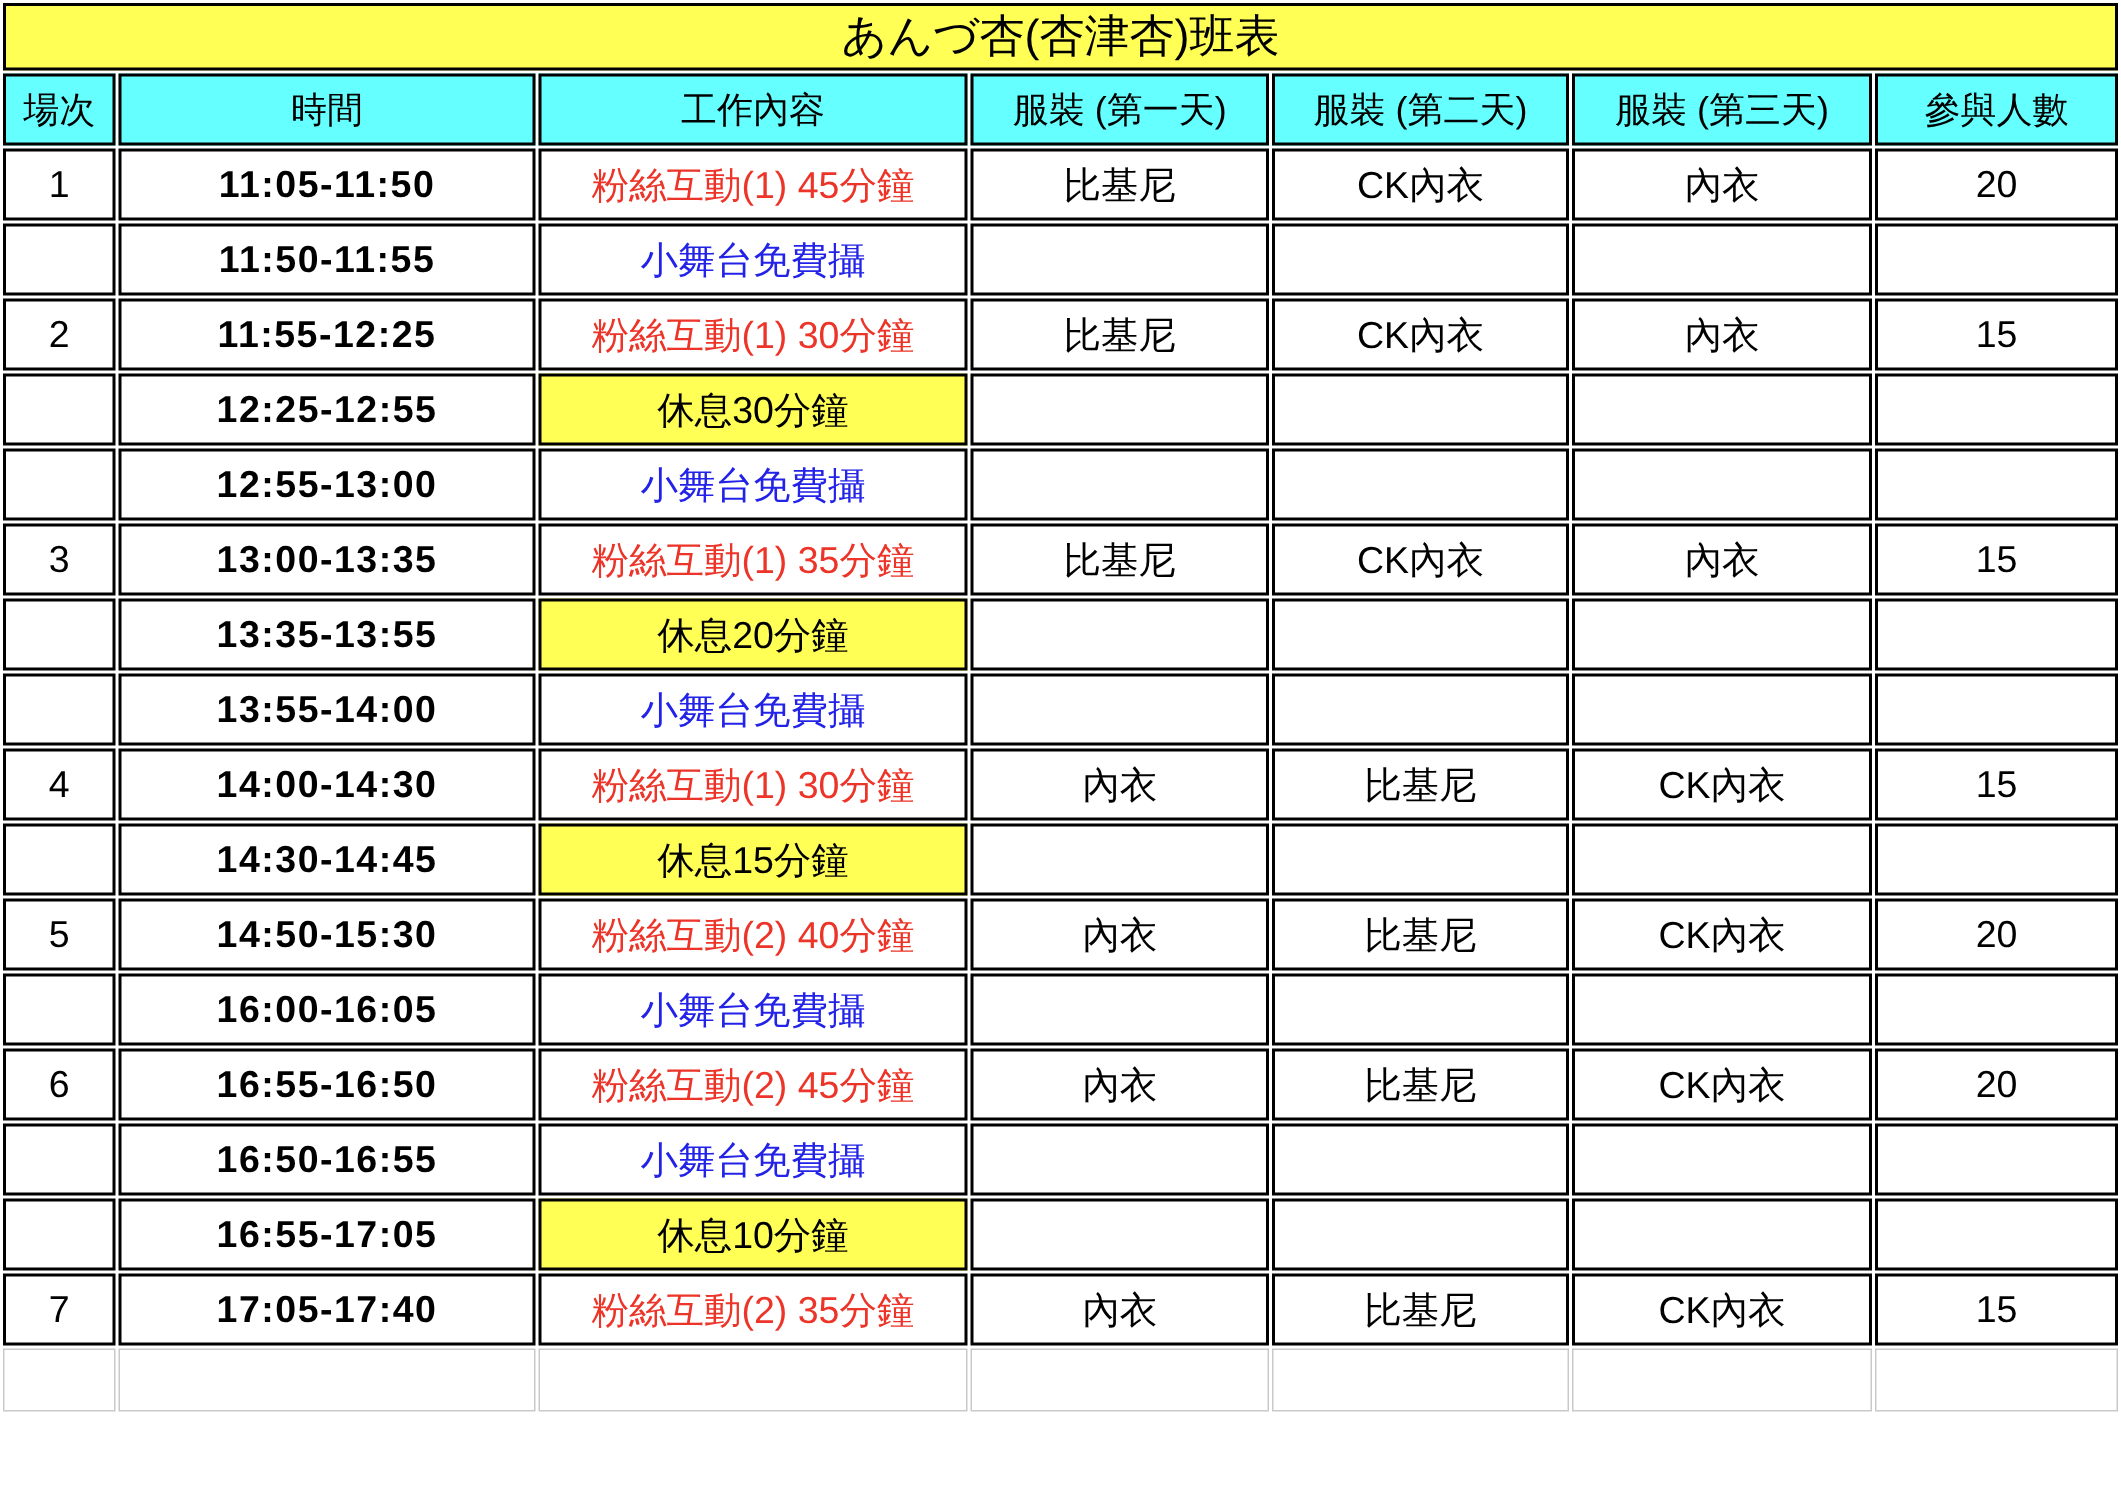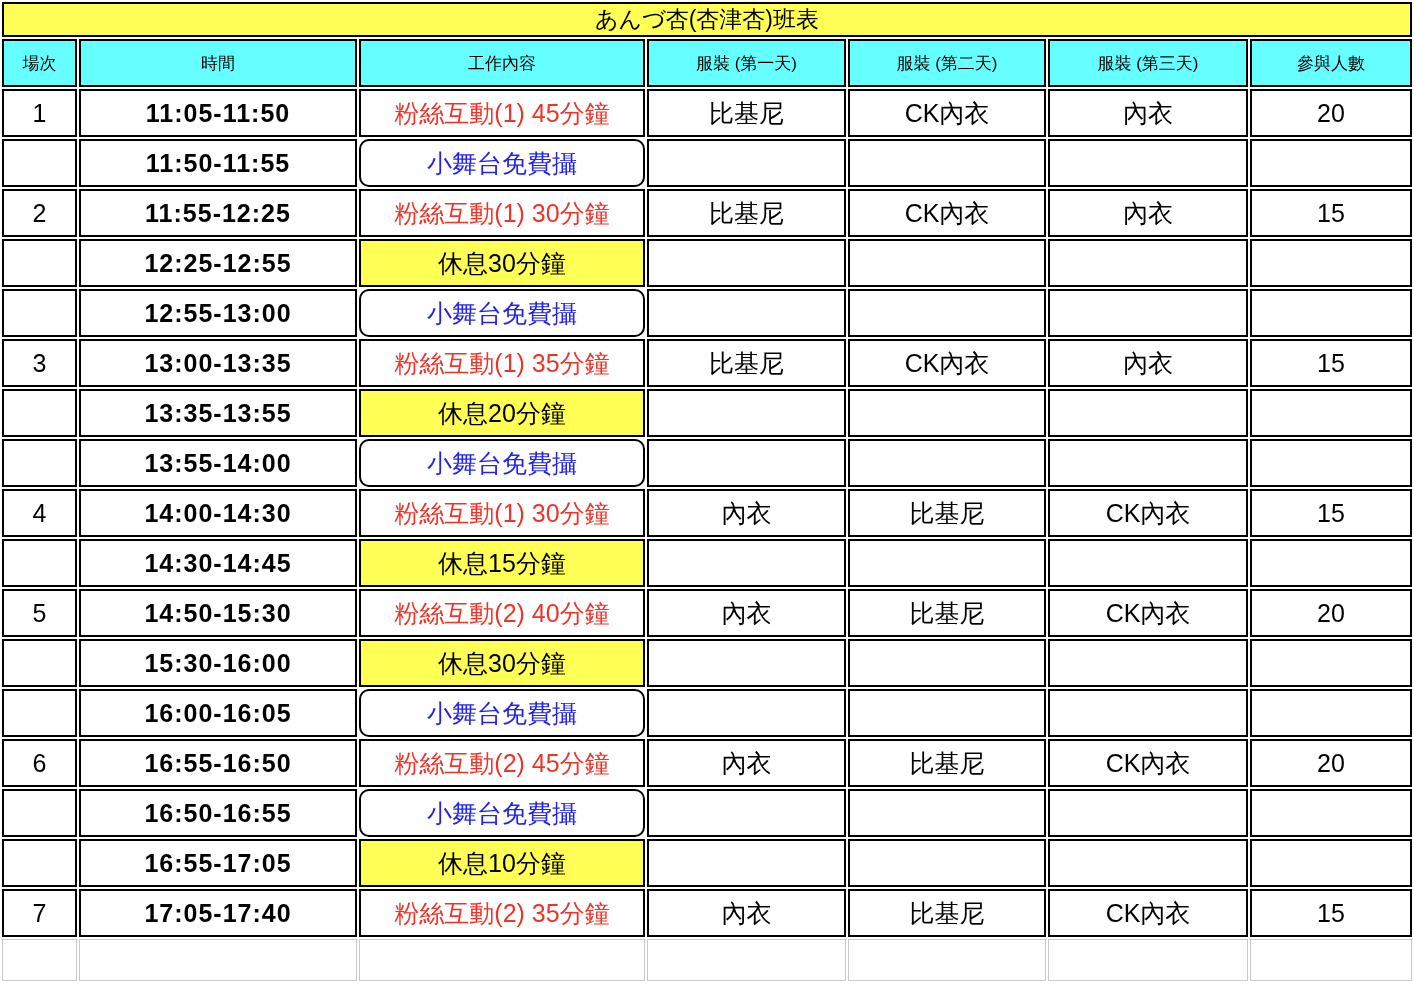--- a/index.html
+++ b/index.html
@@ -27,35 +27,35 @@
     border:2px solid var(--border-c);
     text-align:center;
     vertical-align:middle;
     padding:0;
     overflow:hidden;
     white-space:nowrap;
   }
   td.title-cell{
     background:var(--title-bg);
     height:24px;
-    font-size:23px;
+    font-size:30px;
     font-weight:normal;
   }
   tr.header-row td{
     background:var(--header-bg);
     height:44px;
-    font-size:17px;
+    font-size:24px;
   }
   tbody.rows td{
     height:44px;
     font-size:25px;
   }
   td.time-cell{letter-spacing:1px;font-weight:bold;}
   td.activity-cell.fan{color:var(--fan-text);font-weight:normal;}
-  td.activity-cell.stage{color:var(--stage-text);border-radius:10px;}
+  td.activity-cell.stage{color:var(--stage-text);}
   td.activity-cell.rest{background:var(--rest-bg);}
   tr.ghost-row td{
     border:1px solid var(--ghost-c);
     height:40px;
     background:#fff;
   }
 </style>
 </head>
 <body>
 
@@ -178,29 +178,20 @@
         <td class="session-cell">5</td>
         <td class="time-cell">14:50-15:30</td>
         <td class="activity-cell fan">粉絲互動(2) 40分鐘</td>
         <td class="costume-cell">內衣</td>
         <td class="costume-cell">比基尼</td>
         <td class="costume-cell">CK內衣</td>
         <td class="count-cell">20</td>
       </tr>
       <tr>
         <td class="session-cell"></td>
-        <td class="time-cell">15:30-16:00</td>
-        <td class="activity-cell rest">休息30分鐘</td>
-        <td class="costume-cell"></td>
-        <td class="costume-cell"></td>
-        <td class="costume-cell"></td>
-        <td class="count-cell"></td>
-      </tr>
-      <tr>
-        <td class="session-cell"></td>
         <td class="time-cell">16:00-16:05</td>
         <td class="activity-cell stage">小舞台免費攝</td>
         <td class="costume-cell"></td>
         <td class="costume-cell"></td>
         <td class="costume-cell"></td>
         <td class="count-cell"></td>
       </tr>
       <tr>
         <td class="session-cell">6</td>
         <td class="time-cell">16:55-16:50</td>

